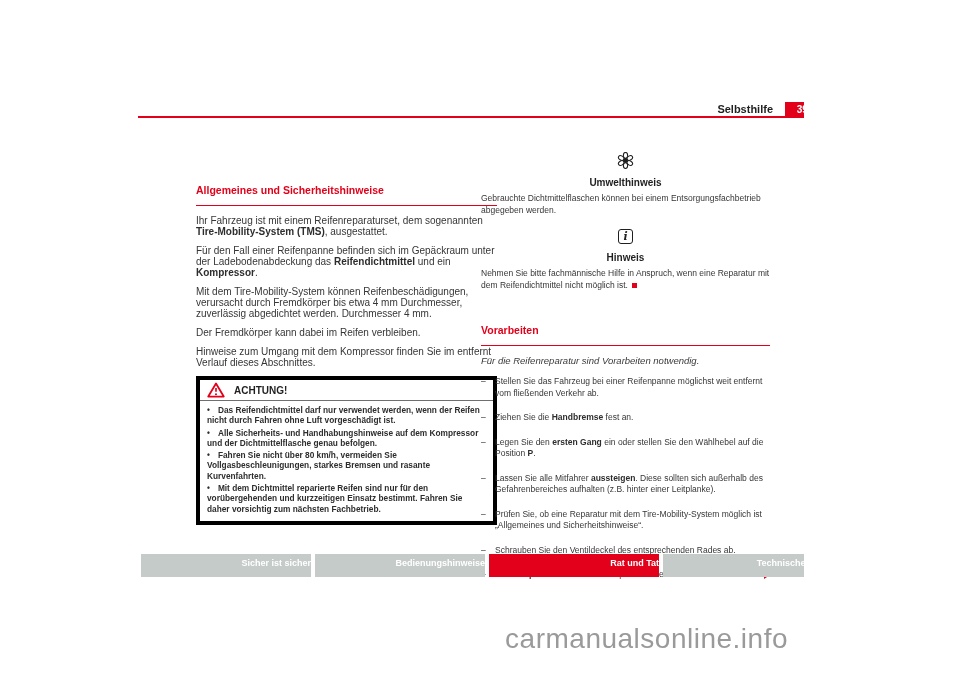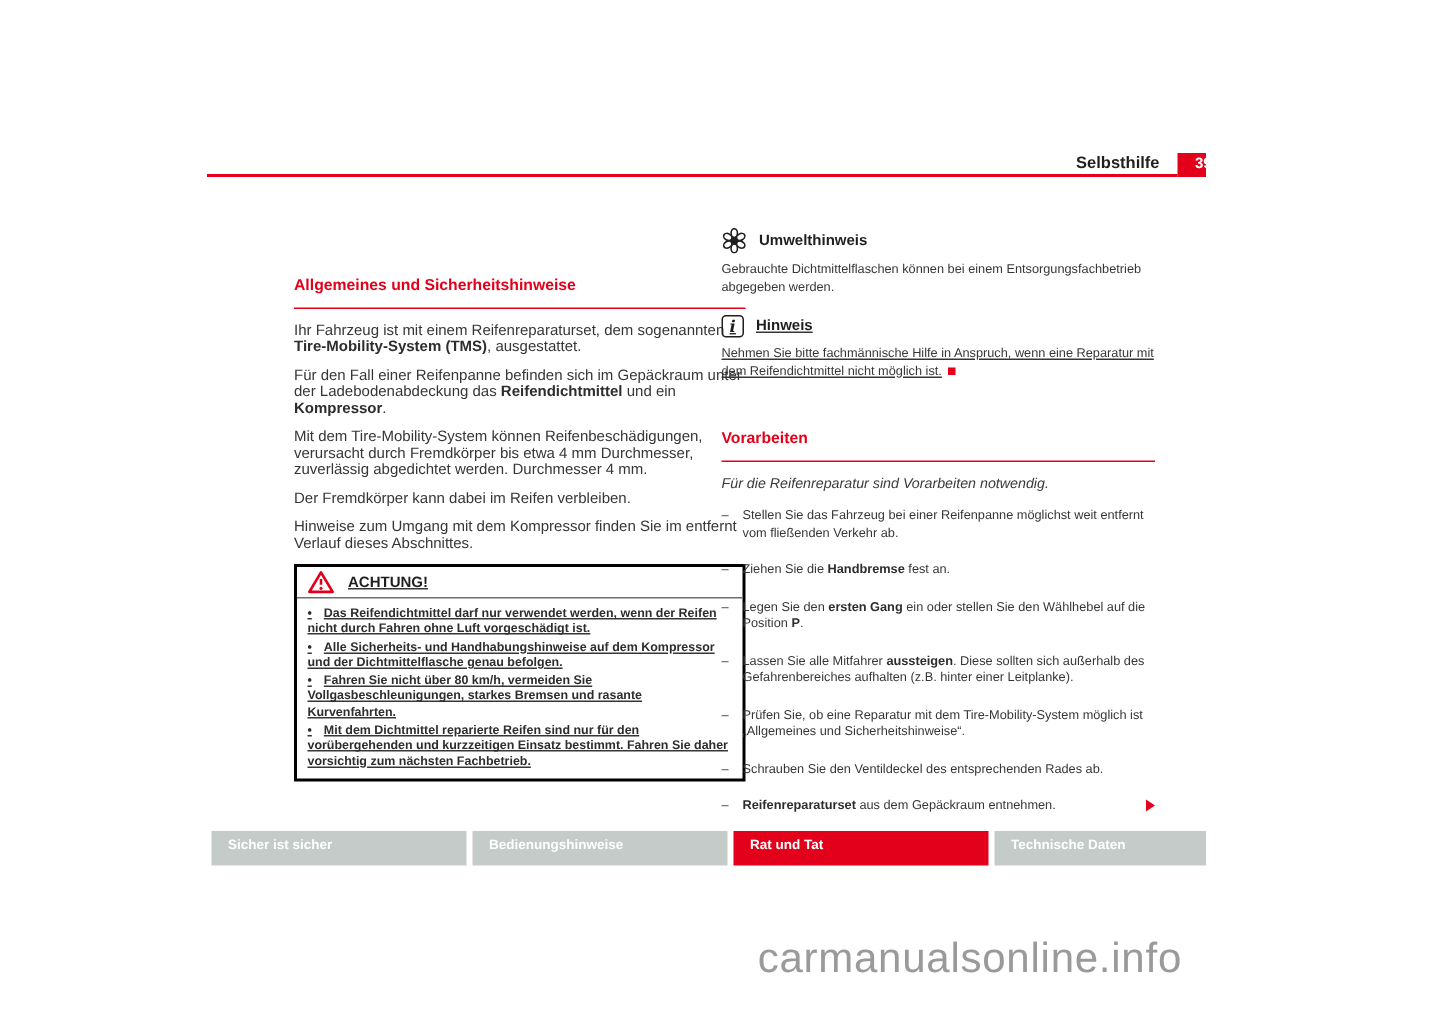--- a/index.html
+++ b/index.html
@@ -21,52 +21,52 @@
   .left-col{position:absolute;left:196px;top:184px;width:301px;}
   .right-col{position:absolute;left:481px;top:152px;width:289px;}
 
   .col-heading{font-size:10.5px;font-weight:bold;color:var(--red);
                border-bottom:1.5px solid var(--red);padding-bottom:9px;margin:0 0 9px 0;}
 
   .para{font-size:10px;line-height:11px;margin:0 0 8px 0;}
   .b{font-weight:bold;color:#2d2d2d;}
 
   
-  .caution-box{border:2px solid #000000;margin-top:1px;text-decoration:underline;}
+  .caution-box{border:4px solid #000000;margin-top:1px;}
   .caution-head{display:flex;align-items:center;gap:9px;padding:2px 7px;border-bottom:1px solid #6f6f6f;}
   .caution-label{font-size:10px;font-weight:bold;color:#1f1f1f;}
   .caution-body{padding:4px 7px 5px 7px;}
   .cb{font-size:8.3px;line-height:10.3px;font-weight:bold;color:#2d2d2d;margin:0 0 2px 0;}
   .cb::before{content:"•";margin-right:8px;}
 
   
-  .note-head{display:flex;align-items:center;gap:8px;margin-bottom:5px;}
+  .note-head{display:flex;align-items:center;gap:8px;margin-bottom:5px;flex-direction:column;}
   .note-label{font-size:10px;font-weight:bold;color:#1f1f1f;}
   .note-text{font-size:8.5px;line-height:11.5px;margin:0;}
-  .info-note{margin-top:13px;text-decoration:underline;}
+  .info-note{margin-top:13px;}
   .info-icon{width:13px;height:13px;border:1.6px solid #1f1f1f;border-radius:3px;
              display:inline-flex;align-items:center;justify-content:center;flex:0 0 auto;}
   .info-icon::before{content:"i";font-family:"DejaVu Serif",serif;font-weight:bold;font-style:italic;
              font-size:11px;color:#1f1f1f;line-height:1;}
   .sq{display:inline-block;width:5px;height:5px;background:var(--red);margin-left:4px;}
 
   
   .subheading{margin-top:33px;}
   .lead{font-size:9.5px;font-style:italic;color:#3a3a3a;margin:9px 0 0 0;}
   .steps{margin-top:10px;}
   .step{position:relative;padding-left:14px;font-size:8.5px;line-height:11.5px;margin-bottom:13px;}
   .step::before{content:"–";position:absolute;left:0;top:0;}
   .arrow{position:absolute;right:0;top:2px;width:0;height:0;
          border-left:6px solid var(--red);border-top:4px solid transparent;border-bottom:4px solid transparent;}
 
   
   .footer{position:absolute;left:141px;top:554px;width:692px;height:23px;
           display:grid;grid-template-columns:repeat(4,1fr);gap:4px;}
   .ftab{background:var(--gray);color:#fff;font-size:9px;font-weight:bold;
-        padding:4px 0 16px 11px;box-sizing:border-box;overflow:hidden;white-space:nowrap;}
+        padding:4px 0 16px 11px;box-sizing:border-box;overflow:hidden;white-space:nowrap;text-align:right;}
   .ftab.active{background:var(--red);}
 
   
   .watermark{position:absolute;right:16px;top:623px;font-size:28px;color:#9a9a9a;letter-spacing:0.5px;}
 </style>
 </head>
 <body>
 
 <div class="page">
 

